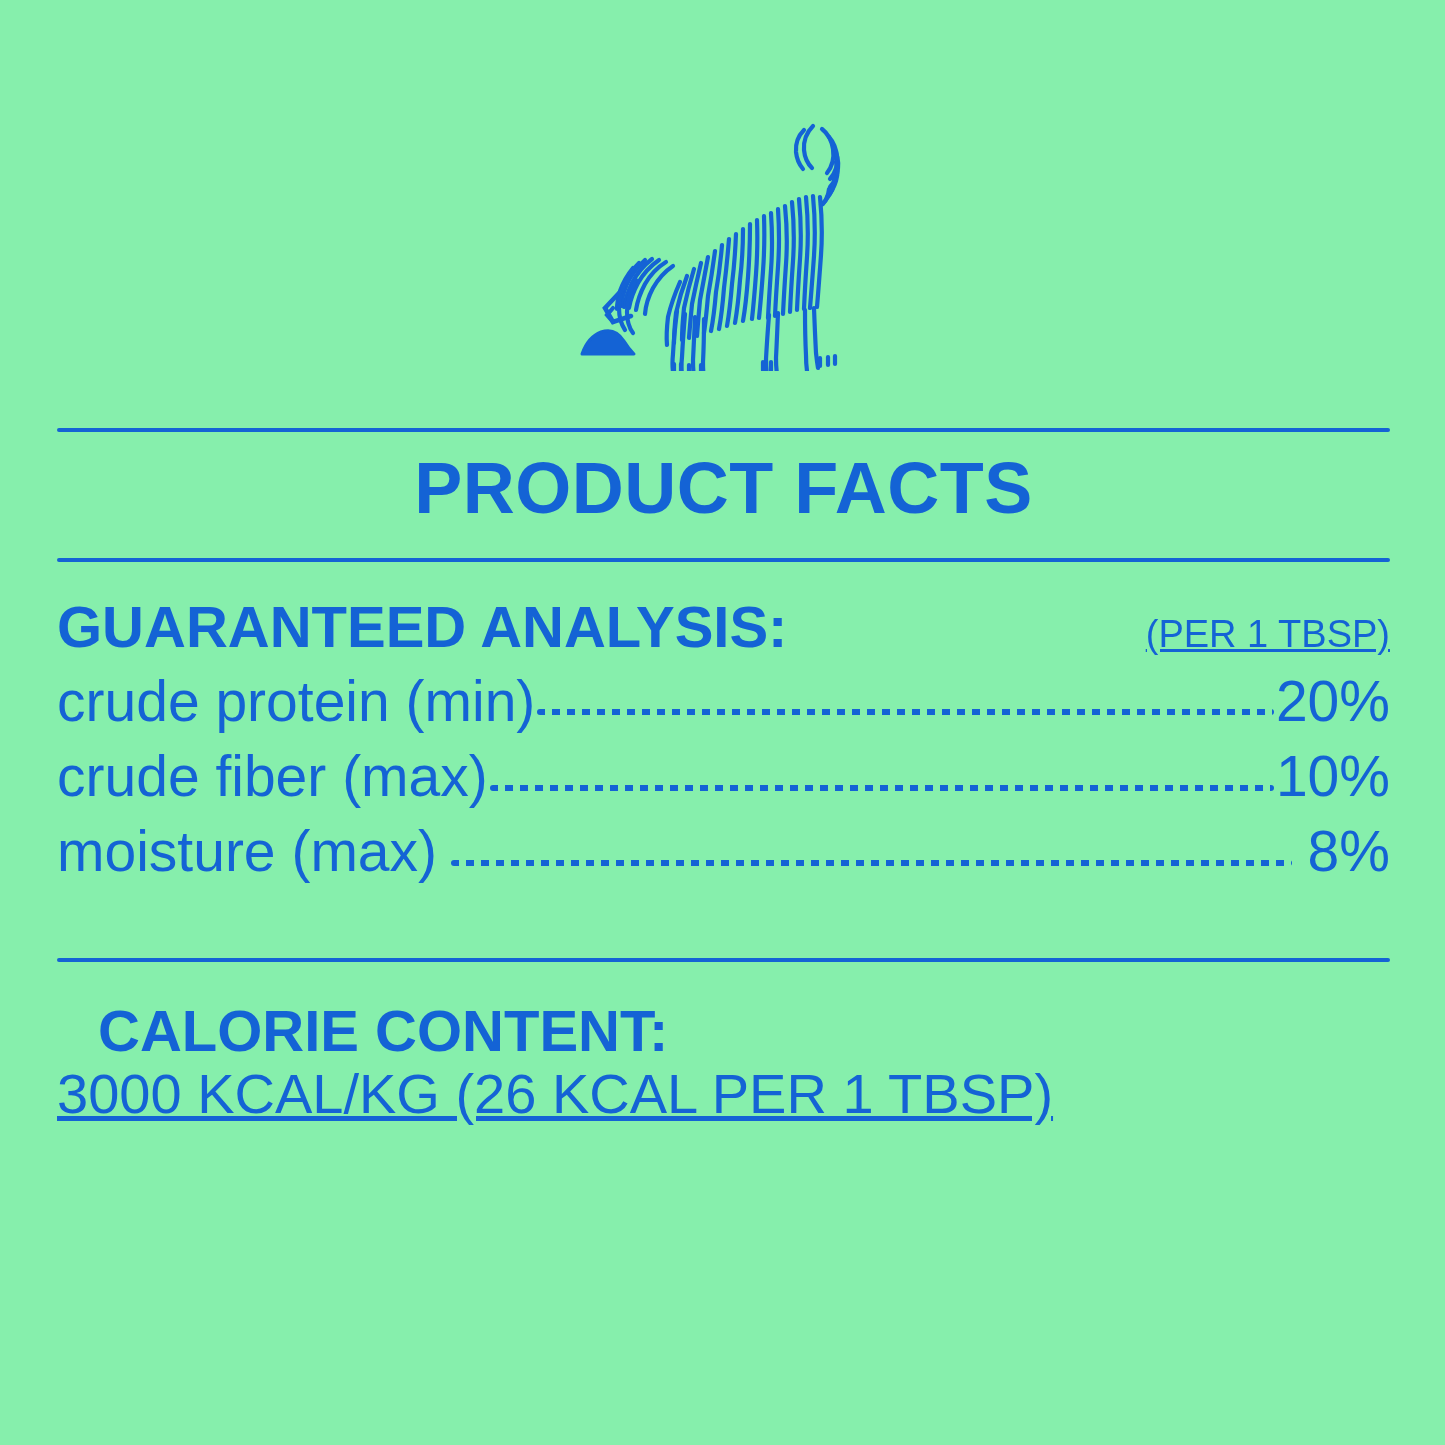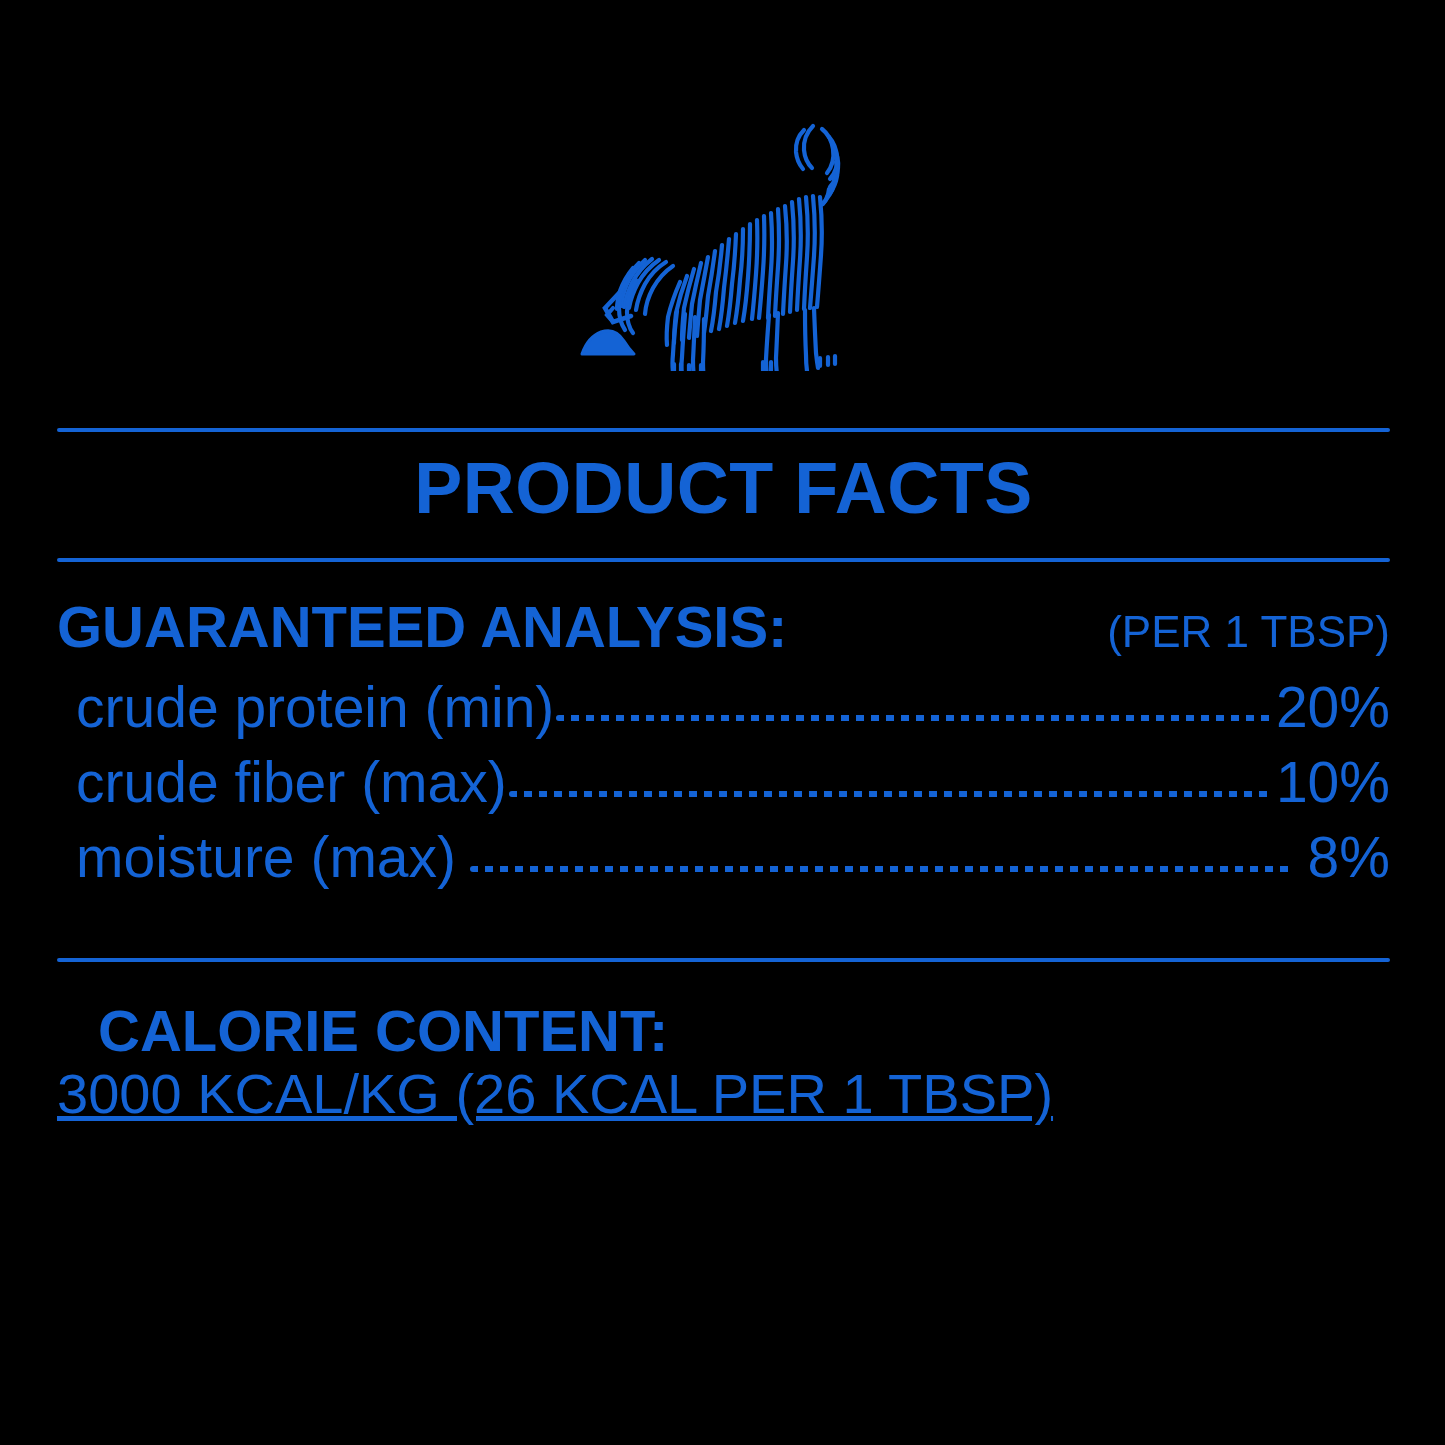--- a/index.html
+++ b/index.html
@@ -9,21 +9,21 @@
     height: 1445px;
     background: #e2f3fb;
     font-family: "Liberation Sans", sans-serif;
     overflow: hidden;
   }
 
   .label-card {
     position: relative;
     width: 1445px;
     height: 1445px;
-    background: #000000;
+    background: #86efac;
   }
 
   
   .illustration {
     position: absolute;
     left: 0;
     top: 96px;
     width: 1445px;
     height: 290px;
     display: flex;
@@ -65,45 +65,46 @@
     left: 57px;
     top: 598px;
     width: 1333px;
   }
 
   .ga-head {
     display: flex;
     align-items: baseline;
     justify-content: space-between;
     color: #1463d5;
-    margin-bottom: 14px;
+    margin-bottom: 8px;
   }
   .ga-head-label {
     font-size: 58px;
     font-weight: 700;
     line-height: 1;
     letter-spacing: 0px;
   }
   .ga-head-note {
-    font-size: 44px;
+    font-size: 38px;
     font-weight: 500;
     line-height: 1;
     letter-spacing: 0px;
+    text-decoration: underline;
   }
 
   .ga-row {
     display: flex;
     align-items: baseline;
     color: #1463d5;
     font-size: 57px;
     font-weight: 400;
     line-height: 1.32;
     white-space: nowrap;
   }
-  .ga-row-name { flex: 0 0 auto; margin-left: 19px; }
+  .ga-row-name { flex: 0 0 auto; }
   .ga-leader {
     flex: 1 1 auto;
     min-width: 10px;
     position: relative;
     height: 1em;
     margin: 0 2px;
   }
   .ga-leader::after {
     content: "";
     position: absolute;

